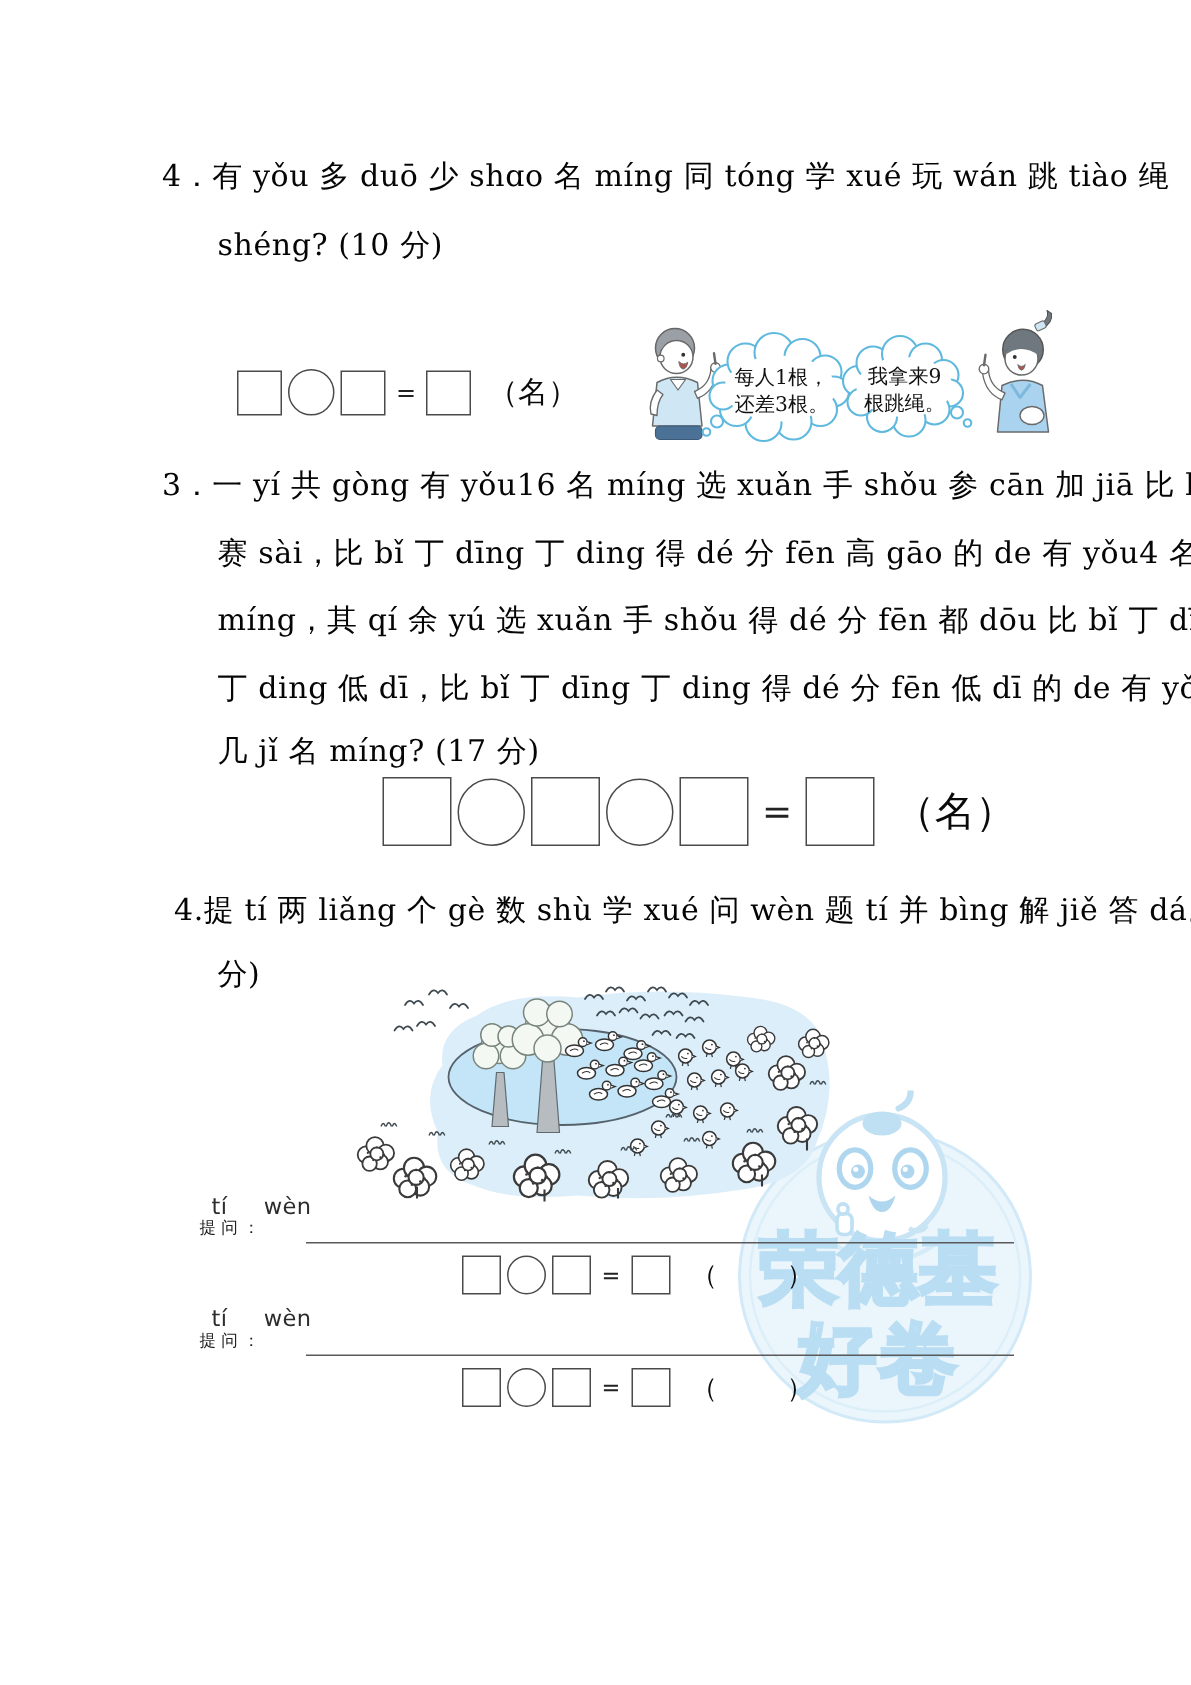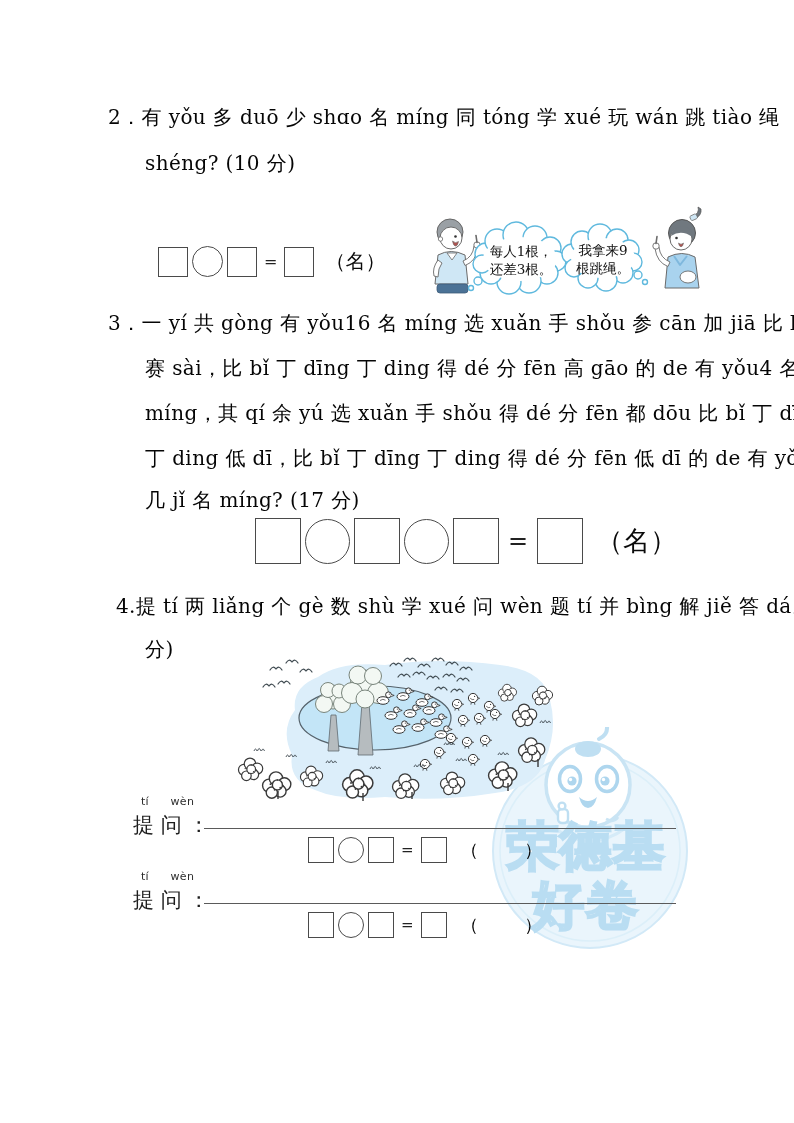--- a/index.html
+++ b/index.html
@@ -25,25 +25,25 @@
   .eq-sm .eqs{font-size:16px;margin:0 5px;}
   .eq-lg .eqs{font-size:24px;margin:0 7px;}
   .eq-xs .eqs{font-size:15px;margin:0 5px;}
   .sfx{white-space:pre;color:#0a0a0a;}
   .eq-sm .sfx{font-size:20px;margin-left:9px;}
   .eq-lg .sfx{font-size:27px;margin-left:11px;}
   .eq-xs .sfx{font-size:18px;margin-left:12px;}
   
   .tw-pinyin{
     position:absolute;font-family:"DejaVu Sans","Liberation Sans",sans-serif;
-    font-size:11px;color:#2c2c2c;word-spacing:7px;letter-spacing:.3px;white-space:pre;
+    font-size:15px;color:#2c2c2c;word-spacing:7px;letter-spacing:.3px;white-space:pre;
   }
   .tw-label{
     position:absolute;font-family:"DejaVu Sans","Liberation Sans",sans-serif;
-    font-size:21px;color:#1d1d1d;white-space:pre;
+    font-size:11px;color:#1d1d1d;white-space:pre;
   }
   .blank-line{position:absolute;height:0;border-bottom:1.3px solid #5a5a5a;}
   .illus{position:absolute;}
   .wm{position:absolute;z-index:0;}
   .layer{position:absolute;inset:0;z-index:1;}
 </style>
 </head>
 <body>
 
 <div id="canvas">
@@ -67,21 +67,21 @@
       <rect x="80" y="82" width="10" height="14" rx="4" fill="#fff" stroke="#bfdff2" stroke-width="2.4"></rect>
       <circle cx="84" cy="79" r="3.4" fill="#fff" stroke="#bfdff2" stroke-width="2.4"></circle>
       <path d="M128,92 q8,4 12,-2" fill="none" stroke="#c9e4f4" stroke-width="3"></path>
     </g>
     <text x="108" y="137" text-anchor="middle" font-family="DejaVu Sans, Liberation Sans, sans-serif" font-size="52" font-weight="bold" fill="#ffffff" stroke="#b9ddf2" stroke-width="2.4" letter-spacing="1">荣德基</text>
     <text x="108" y="196" text-anchor="middle" font-family="DejaVu Sans, Liberation Sans, sans-serif" font-size="52" font-weight="bold" fill="#ffffff" stroke="#b9ddf2" stroke-width="2.4" letter-spacing="2">好卷</text>
   </svg>
 
   <div class="layer">
 
-    <div class="qline" style="left:108px;top:104px;">2．有 yǒu 多 duō 少 shɑo 名 míng 同 tóng 学 xué 玩 wán 跳 tiào 绳</div>
+    <div class="qline" style="left:108px;top:104px;">4．有 yǒu 多 duō 少 shɑo 名 míng 同 tóng 学 xué 玩 wán 跳 tiào 绳</div>
     <div class="qline" style="left:145px;top:150px;">shéng? (10 分)</div>
 
     <div class="eqrow eq-sm" style="left:156px;top:246px;">
       <span class="sq"></span>
       <span class="ci"></span>
       <span class="sq"></span>
       <span class="eqs">=</span>
       <span class="sq"></span>
       <span class="sfx">（名）</span>
     </div>

